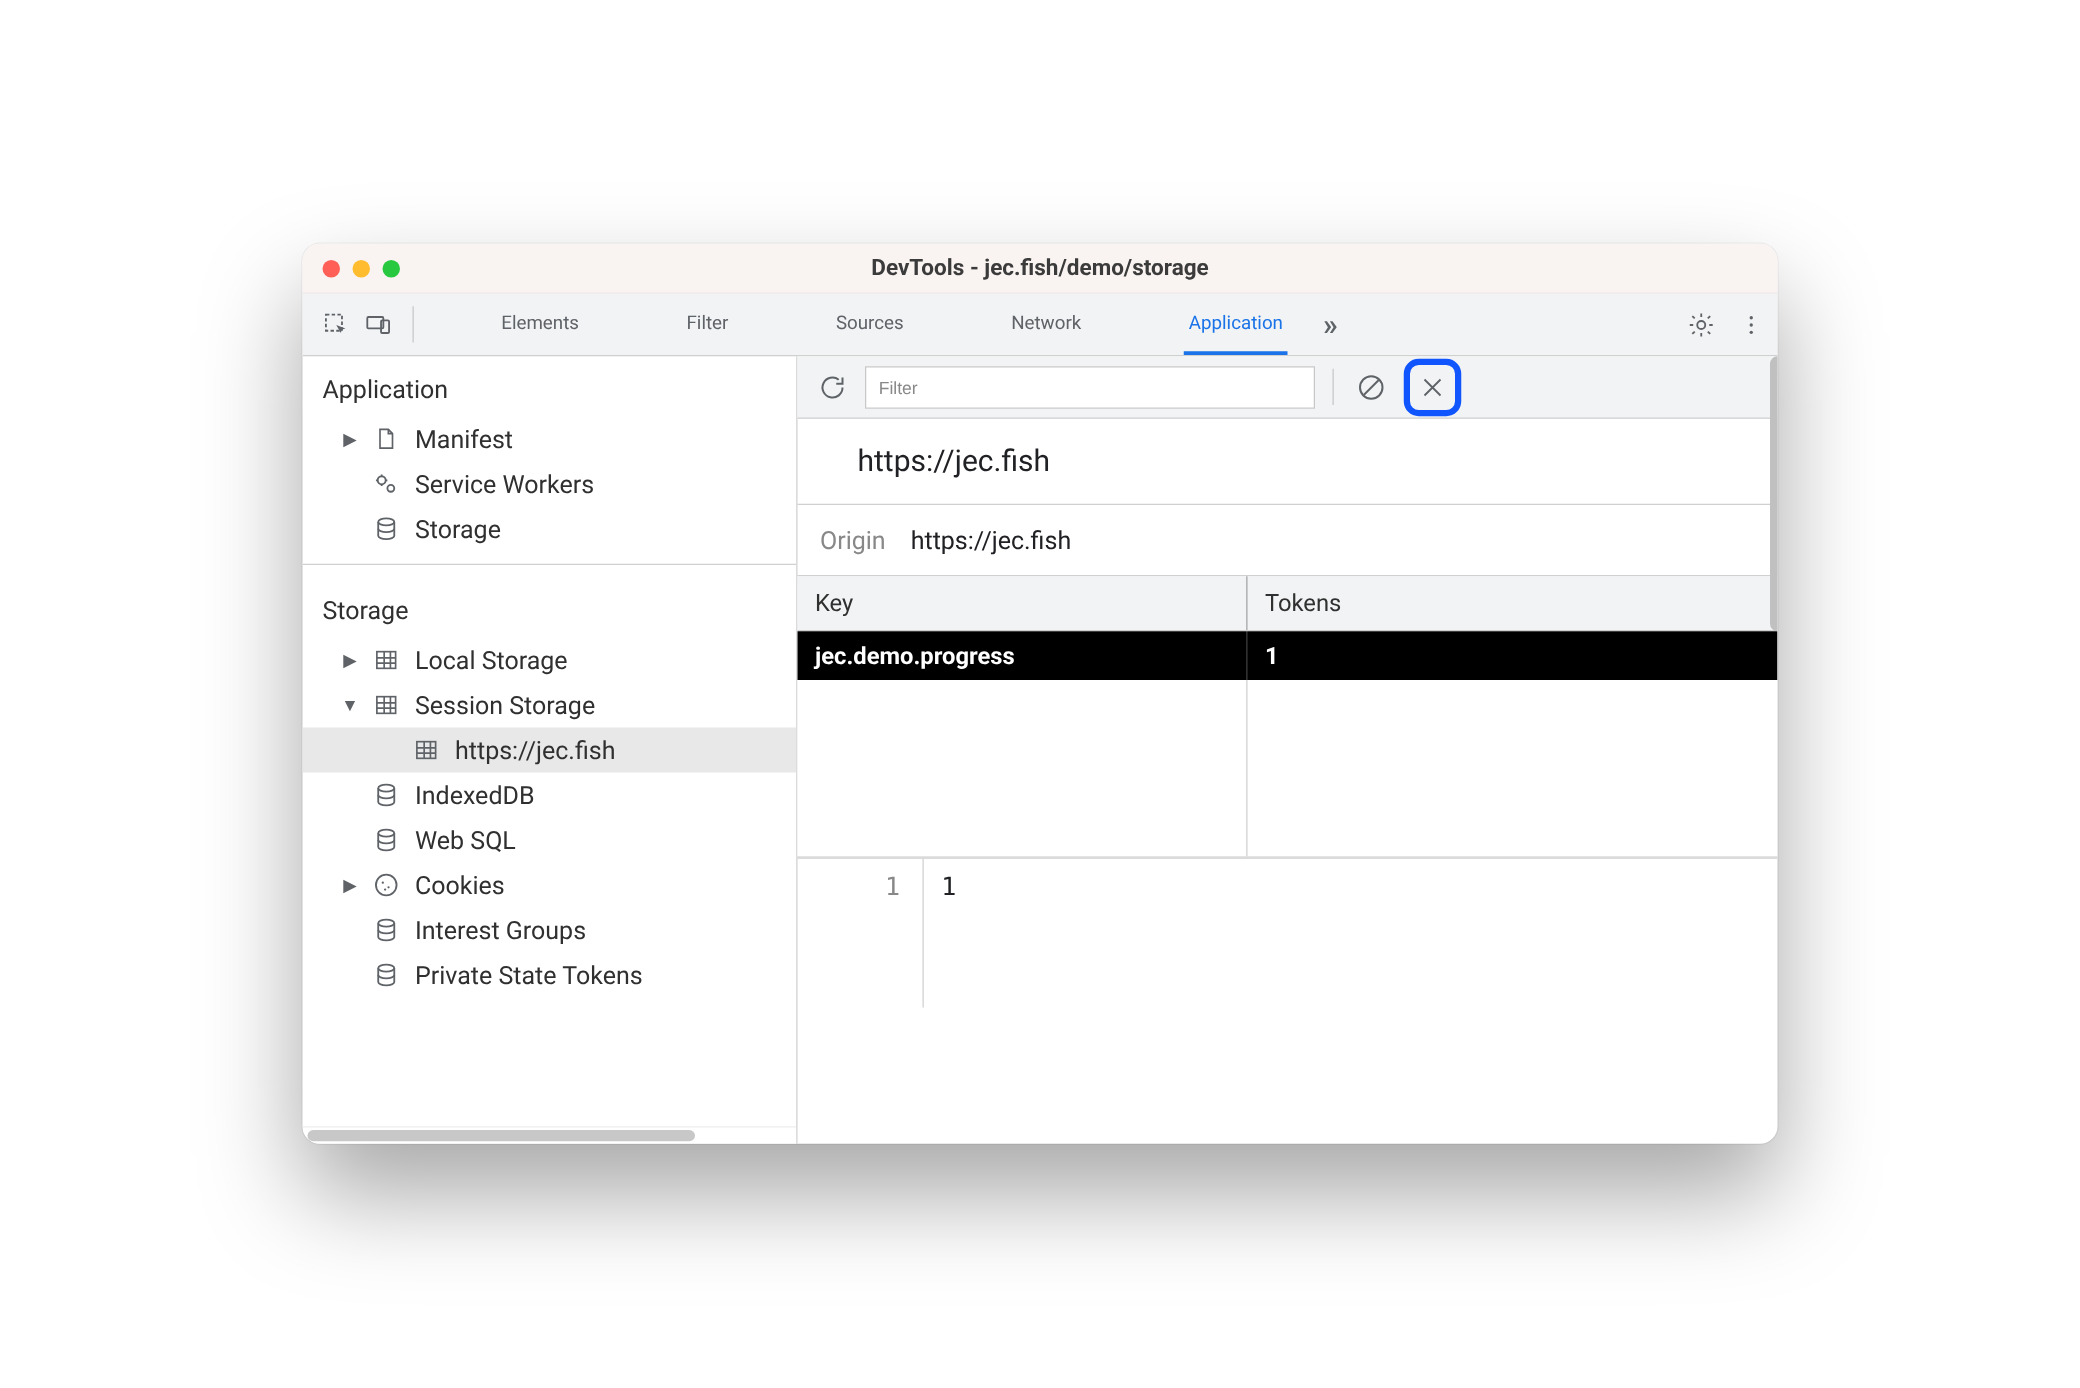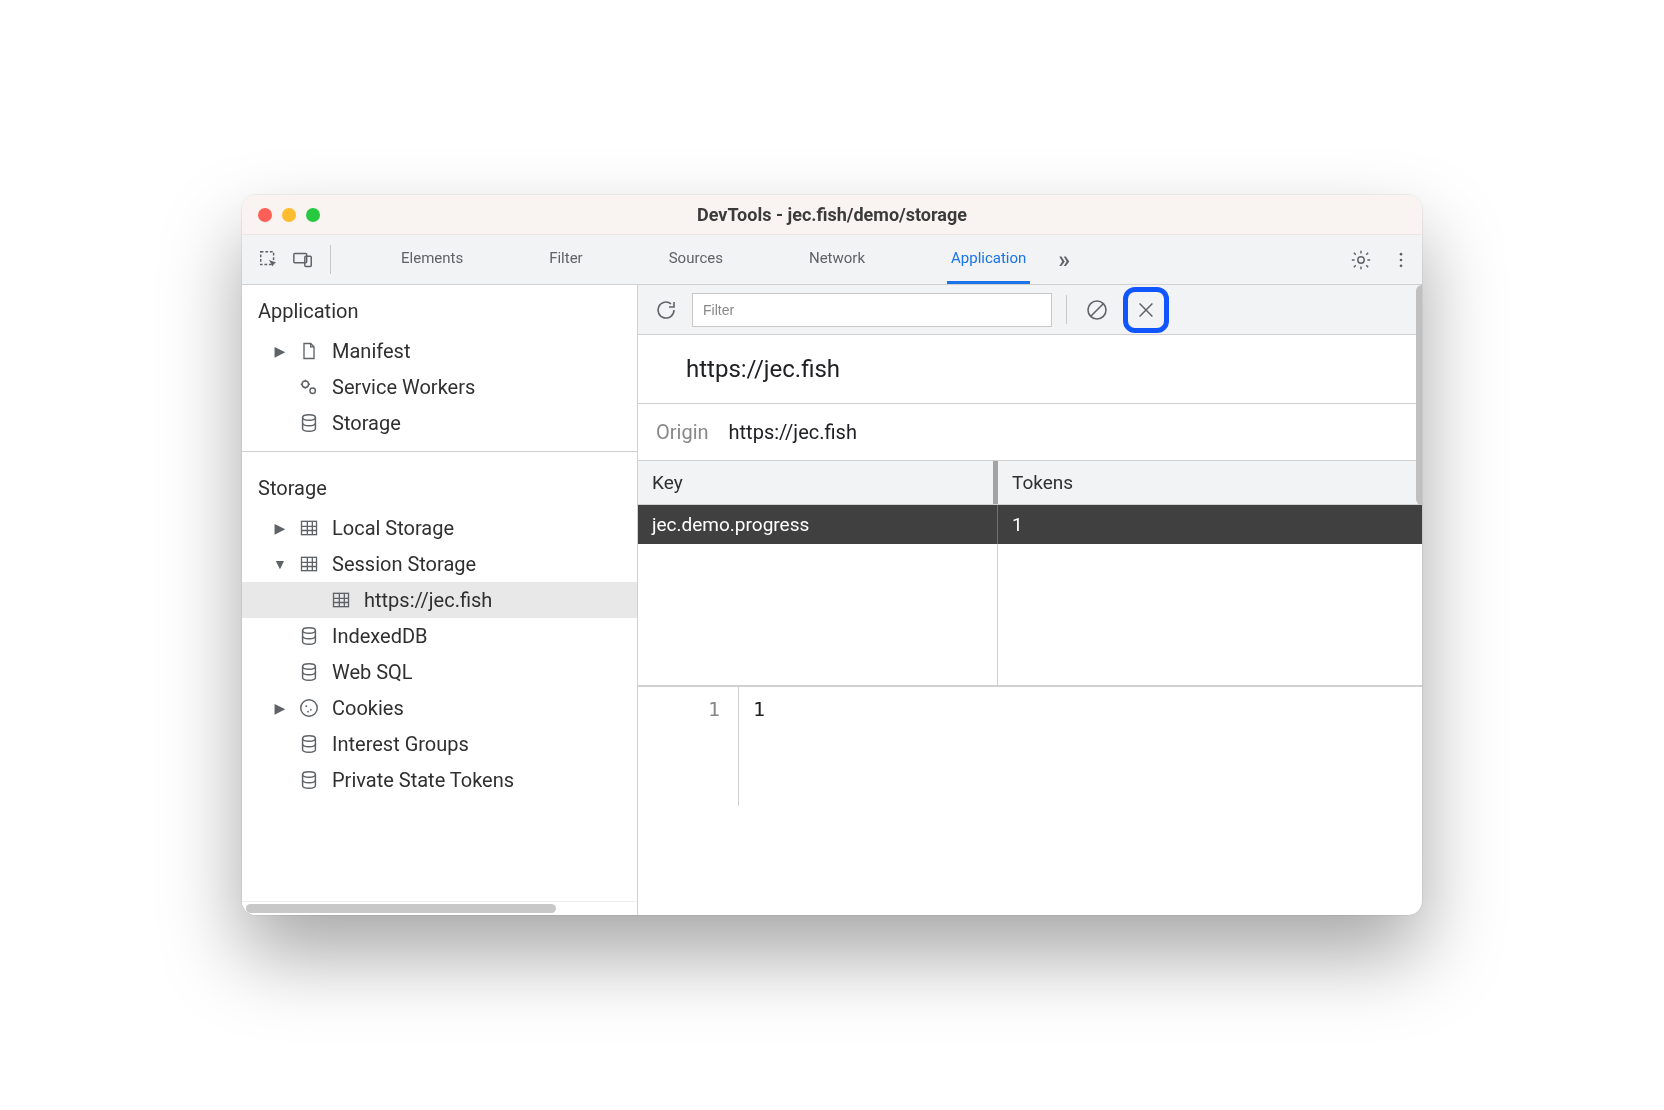--- a/index.html
+++ b/index.html
@@ -99,25 +99,25 @@
   .highlight-ring { border: 5px solid #1155ff; border-radius: 12px; padding: 2px; }
   .origin-title { padding: 20px 0 20px 48px; font-size: 24px; color: #202124; border-bottom:1px solid #d0d0d0;}
   .origin-row { display:flex; align-items:center; gap: 20px; padding: 16px 18px; font-size:20px; border-bottom:1px solid #d0d0d0;}
   .origin-row .lbl{ color:#888;text-align:right;}
   .origin-row .val{ color:#202124;}
   .grid {
     display:flex; flex-direction:column; border-bottom:1px solid #d0d0d0;
   }
   .grid-header { display:flex; background:#f1f3f4; border-bottom:1px solid #d0d0d0;}
   .grid-header .col { padding:10px 14px; font-size:19px; color:#303030; }
-  .col.key { flex: 0 0 360px; border-right:5px solid #a3a3a3;}
+  .col.key { flex: 0 0 360px; border-right:1px solid #a3a3a3;}
   .col.val { flex:1; }
   .grid-body { height: 180px; background:#fff; display:flex; flex-direction:column;}
   .grid-row { display:flex; }
-  .grid-row.selected { background:#404040; color:#fff; }
+  .grid-row.selected { background:#000000; color:#fff;font-weight:bold; }
   .grid-row .col { padding:8px 14px; font-size:19px; }
   .grid-row .col.key { border-right:1px solid rgba(255,255,255,0.25);}
   .grid-body .spacer { flex:1; display:flex;}
   .grid-body .spacer .key{ border-right:1px solid #d0d0d0;}
   .preview { display:flex; border-top:1px solid #d0d0d0; height:120px; font-family:monospace; font-size:20px;}
   .preview .gutter { width:100px; text-align:right; padding:10px 18px; color:#888;}
   .preview .content { flex:1; padding:10px 14px; border-left:1px solid #d0d0d0; color:#202124;}
   .vscroll { position:absolute; right:0; top:0; bottom:0; width:4px; }
   .vscroll .track { position:absolute; right:-6px; top:0; width:12px; height:220px; background:#c0c0c0; border-radius:6px;}
   

